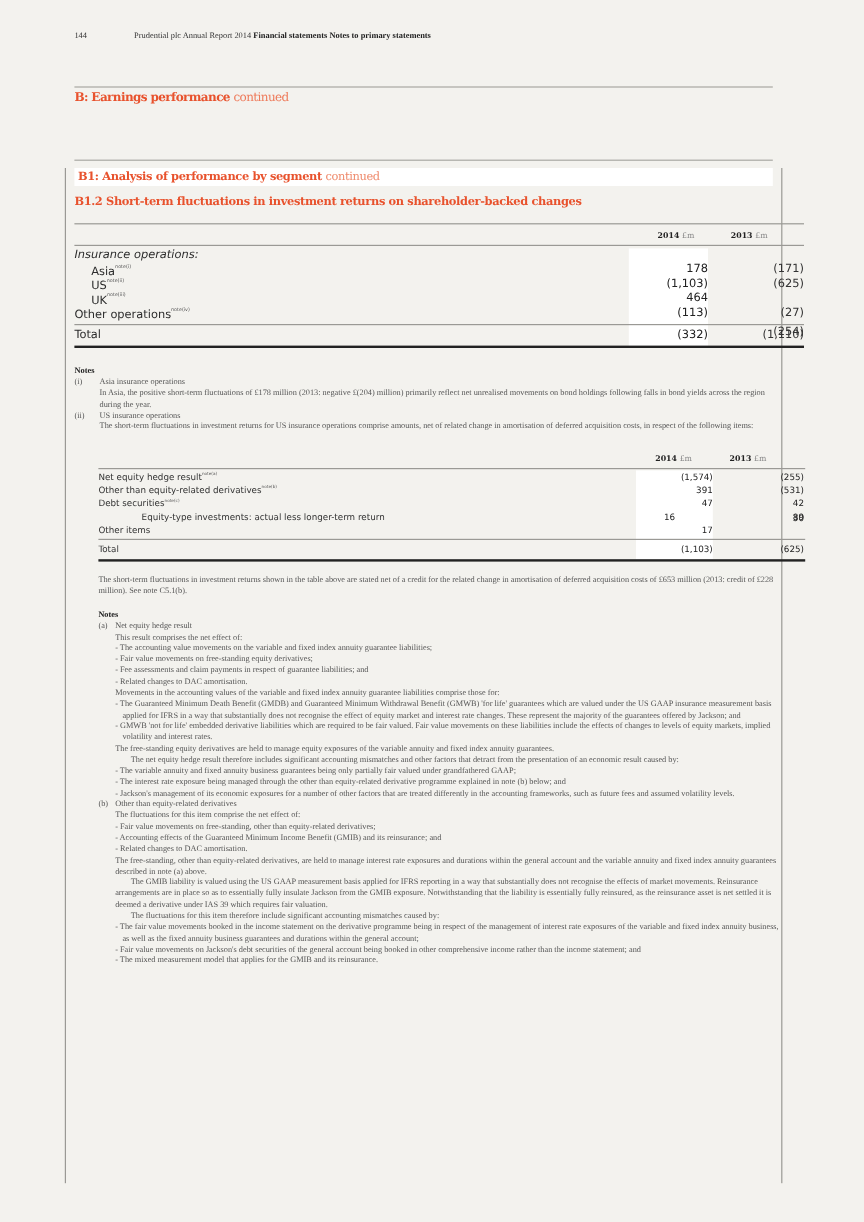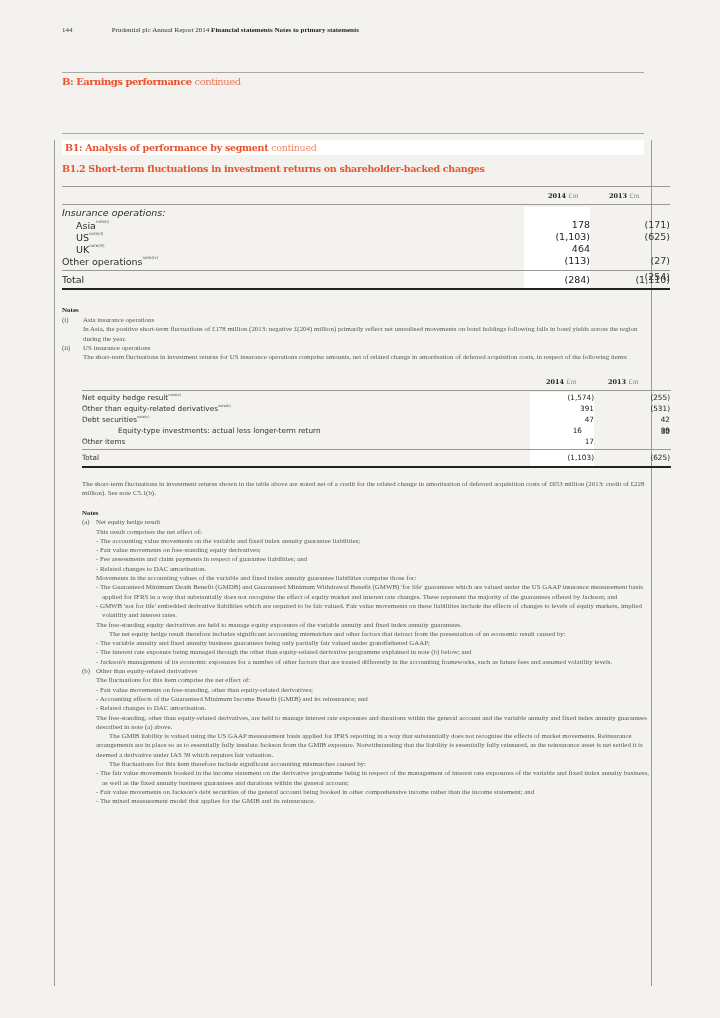--- a/index.html
+++ b/index.html
@@ -100,21 +100,21 @@
   <div class="row" style="top:57px; left:14px;"><span>UK</span><sup>note(iii)</sup></div>
   <div class="val" style="top:57px; left:448px;">464</div>
   <div class="val y13" style="top:57px; left:528px;margin-top:28px;">(254)</div>
 
   <div class="row" style="top:69px;"><span>Other operations</span><sup>note(iv)</sup></div>
   <div class="val" style="top:69px; left:448px;">(113)</div>
   <div class="val y13" style="top:69px; left:528px;">(27)</div>
 
   <div class="sumline"></div>
   <div class="row" style="top:88px;">Total</div>
-  <div class="val" style="top:88px; left:448px;">(284)</div>
+  <div class="val" style="top:88px; left:448px;">(332)</div>
   <div class="val y13" style="top:88px; left:528px;">(1,110)</div>
   <div class="bottomline"></div>
 </div>
 
 <div class="notes-block" style="top:305px; width:585px;">
   <div><b class="h">Notes</b></div>
   <div style="position:relative;">
     <span style="position:absolute; left:0;">(i)</span>
     <div style="padding-left:21px;">
       <div>Asia insurance operations</div>
@@ -142,21 +142,21 @@
 
   <div class="row" style="top:32px;"><span>Other than equity-related derivatives</span><sup>note(b)</sup></div>
   <div class="val" style="top:32px; left:432px;">391</div>
   <div class="val" style="top:32px; left:508px;">(531)</div>
 
   <div class="row" style="top:43px;"><span>Debt securities</span><sup>note(c)</sup></div>
   <div class="val" style="top:43px; left:432px;">47</div>
   <div class="val" style="top:43px; left:508px;">42</div>
 
   <div class="row" style="top:54px;margin-left:36px;"><span>Equity-type investments: actual less longer-term return</span></div>
-  <div class="val" style="top:54px; left:420px;">16</div>
+  <div class="val" style="top:54px; left:436px;text-align:center;">16</div>
   <div class="val" style="top:54px; left:508px;">89</div>
 
   <div class="row" style="top:65px;"><span>Other items</span></div>
   <div class="val" style="top:65px; left:432px;">17</div>
   <div class="val" style="top:55px; left:508px;">30</div>
 
   <div class="sumline"></div>
   <div class="row" style="top:81px;">Total</div>
   <div class="val" style="top:81px; left:432px;">(1,103)</div>
   <div class="val" style="top:81px; left:508px;">(625)</div>

